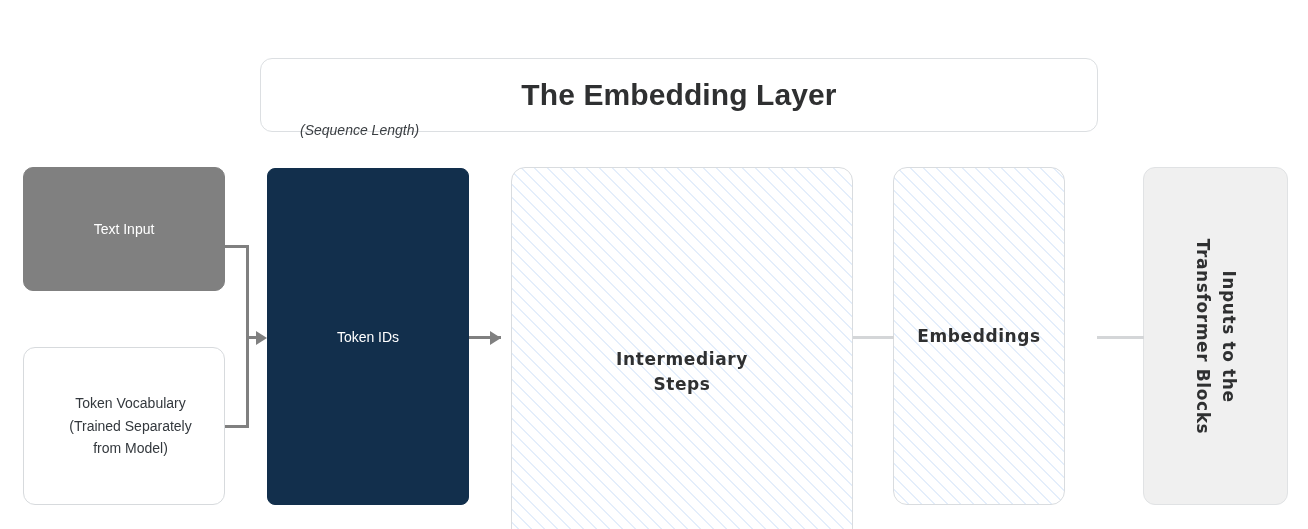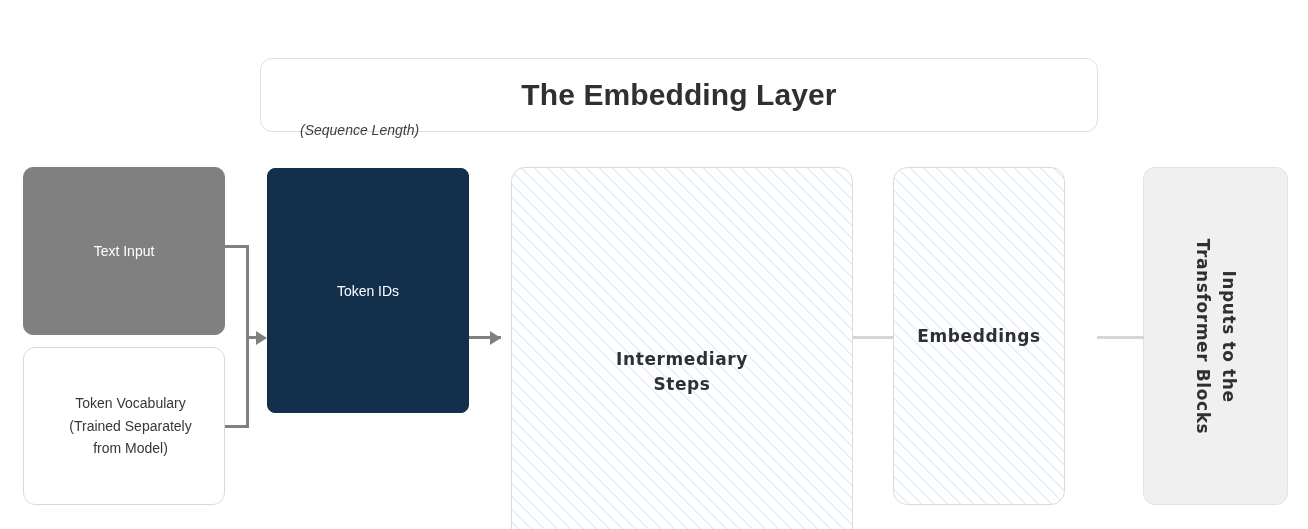--- a/index.html
+++ b/index.html
@@ -54,21 +54,21 @@
     align-items: center;
     justify-content: center;
     text-align: center;
   }
 
   
   .node-text-input {
     left: 23px;
     top: 167px;
     width: 202px;
-    height: 168px;
+    height: 124px;
     background: #808080;
     border: 1px solid #808080;
     border-radius: 10px;
   }
   .node-text-input .node-label {
     color: #ffffff;
     font-size: 14px;
     line-height: 1.35;
   }
 
@@ -87,21 +87,21 @@
     color: #33383d;
     font-size: 14px;
     line-height: 1.6;
   }
 
   
   .node-token-ids {
     left: 267px;
     top: 168px;
     width: 202px;
-    height: 245px;
+    height: 337px;
     background: #122f4c;
     border: 1px solid #122f4c;
     border-radius: 8px;
   }
   .node-token-ids .node-label {
     color: #ffffff;
     font-size: 14px;
   }
 
   

